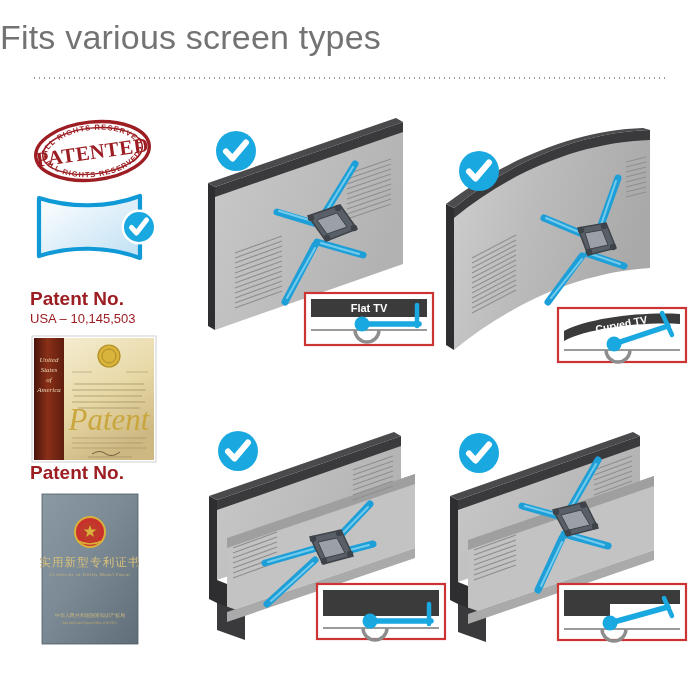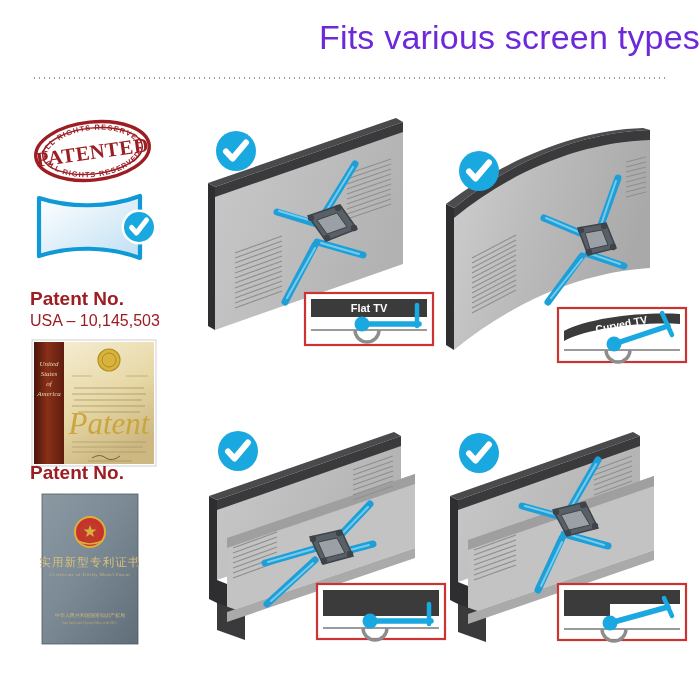--- a/index.html
+++ b/index.html
@@ -5,22 +5,22 @@
   html,body{margin:0;padding:0;}
   body{
     width:700px;height:700px;background:#ffffff;
     font-family:"Liberation Sans", sans-serif;
     overflow:hidden;position:relative;
   }
   .page{position:relative;width:700px;height:700px;}
 
   
   .title{
-    position:absolute;left:0;top:18px;width:700px;text-align:right;
-    font-size:34px;font-weight:400;color:#6d28d9;letter-spacing:.2px;
+    position:absolute;left:0;top:18px;width:700px;text-align:left;
+    font-size:34px;font-weight:400;color:#737373;letter-spacing:.2px;
     font-family:"Liberation Sans", sans-serif;
   }
   .divider{
     position:absolute;left:32px;top:77px;width:636px;height:2px;
     background-image:radial-gradient(circle, #9a9a9a 0.7px, transparent 0.8px);
     background-size:5px 2px;background-repeat:repeat-x;
   }
 
   
   .rail{position:absolute;left:22px;top:110px;width:175px;height:560px;}
@@ -32,21 +32,21 @@
 
   
   .screen-icon{position:absolute;left:12px;top:80px;width:135px;height:78px;}
   .screen-icon svg{display:block;}
 
   
   .pblock{position:absolute;left:8px;width:170px;}
   .pblock.us{top:178px;}
   .pblock.cn{top:352px;}
   .p-title{font-size:19px;font-weight:bold;color:#9c1d22;line-height:1.15;}
-  .p-num{font-size:16px;font-weight:400;color:#9c1d22;line-height:1.3;margin-top:1px;
+  .p-num{font-size:13px;font-weight:400;color:#9c1d22;line-height:1.3;margin-top:1px;
          white-space:nowrap;}
   .cert{margin-top:6px;}
   .cert svg{display:block;}
 
   
   .panel{position:absolute;}
   .p1{left:205px;top:112px;width:245px;height:245px;}
   .p2{left:440px;top:128px;width:250px;height:245px;}
   .p3{left:205px;top:408px;width:245px;height:250px;}
   .p4{left:440px;top:408px;width:250px;height:250px;}

